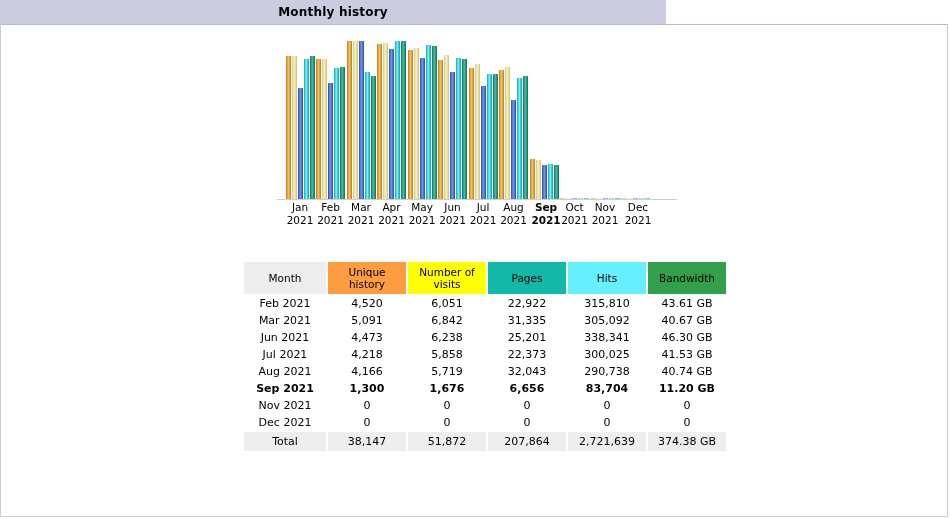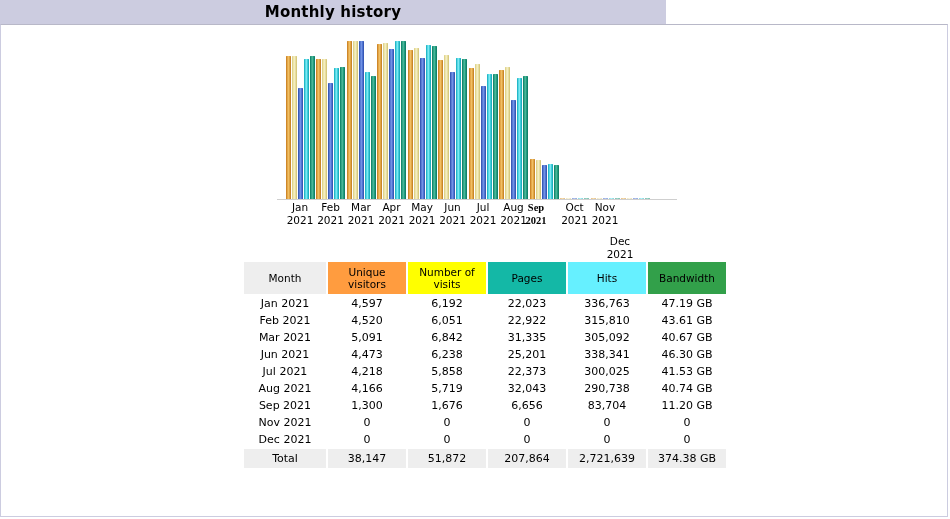--- a/index.html
+++ b/index.html
@@ -20,21 +20,21 @@
   #titlebar {
     width: 666px;
     height: 24px;
     background: #cccce0;
     display: flex;
     align-items: center;
     justify-content: center;
     box-sizing: border-box;
   }
   #titlebar .title-text {
-    font-size: 15px;
+    font-size: 12px;
     font-weight: bold;
     color: #000000;
     letter-spacing: 0.2px;
   }
 
   
   #content-frame {
     position: relative;
     margin: 0;
     width: 948px;
@@ -150,21 +150,21 @@
     width: 78px;
   }
   #history-table td {
     padding: 1px 4px;
     text-align: center;
     color: #000000;
     background: #ffffff;
     font-size: 11px;
   }
   #history-table td.cell-month { text-align: center; }
-  #history-table tr.row-current td { font-weight: normal; }
+  #history-table tr.row-current td { font-weight: bold; }
   #history-table tr.row-total td {
     background: #eeeeee;
     padding: 3px 4px;
   }
 </style>
 </head>
 <body>
 
 <div id="titlebar">
   <span class="title-text">Monthly history</span>
@@ -286,60 +286,52 @@
           <div>2021</div>
         </div>
         <div class="xlabel" style="left: 189px;">
           <div>Jul</div>
           <div>2021</div>
         </div>
         <div class="xlabel" style="left: 219.5px;">
           <div>Aug</div>
           <div>2021</div>
         </div>
-        <div class="xlabel current" style="left: 242px; font-family: Liberation Serif, serif;">
+        <div class="xlabel current" style="left: 252px;">
           <div>Sep</div>
           <div>2021</div>
         </div>
         <div class="xlabel" style="left: 280.5px;">
           <div>Oct</div>
           <div>2021</div>
         </div>
         <div class="xlabel" style="left: 311px;">
           <div>Nov</div>
           <div>2021</div>
         </div>
-        <div class="xlabel" style="left: 326px; margin-top: 34px;">
+        <div class="xlabel" style="left: 344px;">
           <div>Dec</div>
           <div>2021</div>
         </div>
       </div>
   </div>
 
   <table id="history-table">
     <thead>
       <tr>
         <th class="th-month">Month</th>
-        <th style="background:#ff9c3f"><span>Unique visitors</span></th>
+        <th style="background:#ff9c3f"><span>Unique history</span></th>
         <th style="background:#ffff00"><span>Number of visits</span></th>
         <th style="background:#14b8a6"><span>Pages</span></th>
         <th style="background:#66f0ff"><span>Hits</span></th>
         <th style="background:#32a04a"><span>Bandwidth</span></th>
       </tr>
     </thead>
     <tbody id="table-body">
         <tr>
-          <td class="cell-month">Jan 2021</td>
-          <td>4,597</td>
-          <td>6,192</td>
-          <td>22,023</td>
-          <td>336,763</td>
-          <td>47.19 GB</td>
-        </tr>
-        <tr>
           <td class="cell-month">Feb 2021</td>
           <td>4,520</td>
           <td>6,051</td>
           <td>22,922</td>
           <td>315,810</td>
           <td>43.61 GB</td>
         </tr>
         <tr>
           <td class="cell-month">Mar 2021</td>
           <td>5,091</td>

